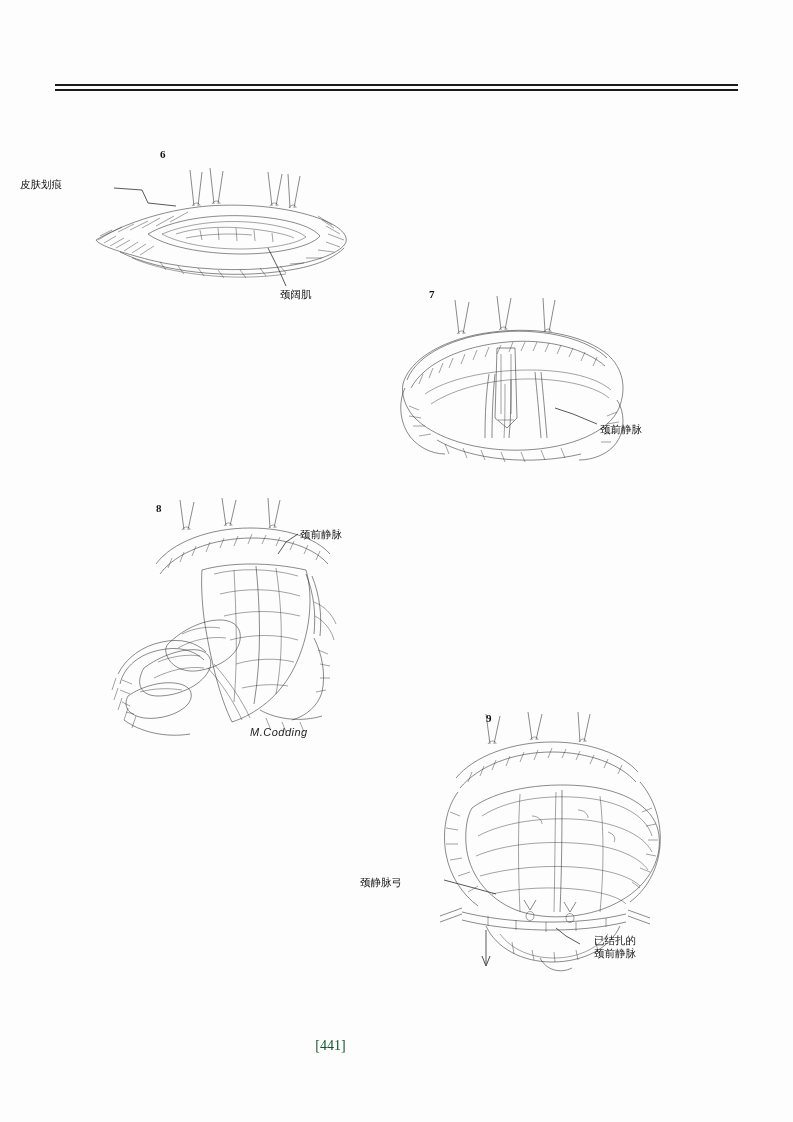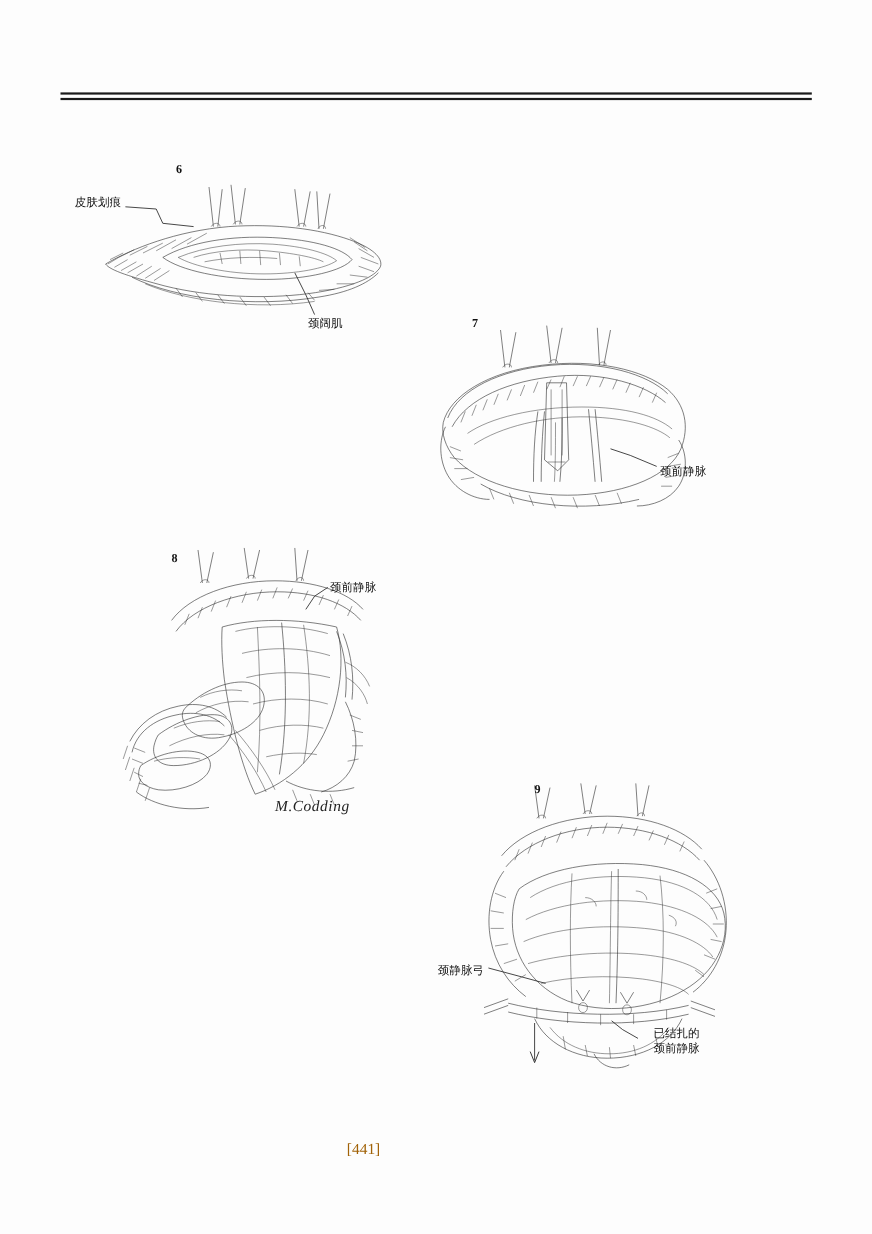--- a/index.html
+++ b/index.html
@@ -49,41 +49,41 @@
   }
   .fig-label {
     position: absolute;
     font-family: "DejaVu Sans", sans-serif;
     font-size: 10.5px;
     line-height: 13px;
     color: #111;
     white-space: pre-line;
   }
   .fig-label.right { text-align: left; }
-  .fig-label.left  { text-align: right; }
+  .fig-label.left  { }
 
   .signature {
     position: absolute;
-    font-family: Liberation Serif, serif;
+    font-family: Liberation Sans, sans-serif;
     font-style: italic;
-    font-size: 14px;
+    font-size: 11px;
     color: #222;
     letter-spacing: 0.5px;
   }
 
   
   .page-num {
     position: absolute;
     left: 0;
     width: 661px;
     top: 1038px;
     text-align: center;
     font-family: "Liberation Serif", serif;
     font-size: 14px;
-    color: #a16207;
+    color: #14532d;
   }
 
   svg { display: block; }
   .ink { fill: none; stroke: #1d1d1d; }
   .hair { fill: none; stroke: #2b2b2b; stroke-width: 0.55; }
   .fine { fill: none; stroke: #333; stroke-width: 0.45; }
   .lead { fill: none; stroke: #111; stroke-width: 0.7; }
 </style>
 </head>
 <body>

